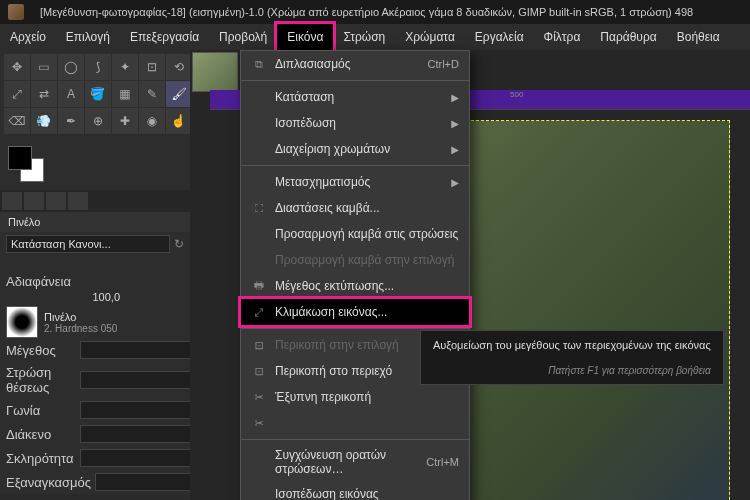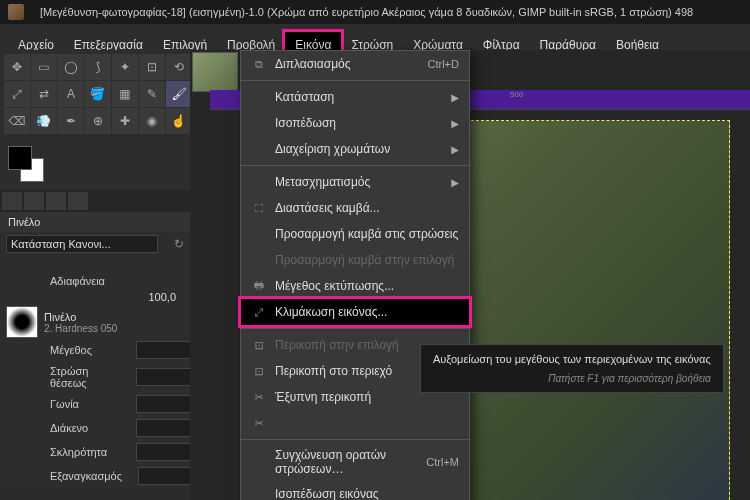--- a/index.html
+++ b/index.html
@@ -1,70 +1,71 @@
 <!DOCTYPE html>
 <html><head>
 <meta charset="utf-8">
 <style>
 * { margin: 0; padding: 0; box-sizing: border-box; font-family: "Segoe UI", sans-serif; }
 body { background: #2a2a2a; color: #ddd; font-size: 12px; width: 750px; height: 500px; overflow: hidden; position: relative; }
 .titlebar { background: #1a1a1a; padding: 4px 8px; font-size: 11px; color: #ccc; display: flex; align-items: center; gap: 16px; }
 .titlebar-icon { width: 16px; height: 16px; background: linear-gradient(135deg, #8b7355, #654321); border-radius: 2px; }
-.menubar { background: #2d2d2d; display: flex; padding: 8px; border-bottom: 1px solid #1a1a1a; }
+.menubar { background: #2d2d2d; display: flex; padding: 0; border-bottom: 1px solid #1a1a1a; }
 .menubar-item { padding: 6px 10px; cursor: pointer; color: #ddd; }
 .menubar-item.highlighted { background: #000; outline: 3px solid #e91e8c; }
 .toolbox { position: absolute; left: 0; top: 50px; width: 190px; background: #2d2d2d; }
 .tool-grid { display: grid; grid-template-columns: repeat(7, 26px); gap: 1px; padding: 4px; }
 .tool-btn { width: 26px; height: 26px; background: #3a3a3a; display: flex; align-items: center; justify-content: center; cursor: pointer; color: #aaa; }
 .tool-btn.active { background: #4a4a68; color: #fff; }
 .color-swatch { margin: 8px; display: flex; }
 .swatch-fg { width: 24px; height: 24px; background: #000; border: 1px solid #666; position: relative; z-index: 2; }
 .swatch-bg { width: 24px; height: 24px; background: #fff; border: 1px solid #666; margin-left: -12px; margin-top: 12px; }
 .panel-header { background: #333; padding: 4px 8px; font-size: 11px; }
-.panel-row { display: flex; align-items: center; padding: 3px 6px; gap: 16px; }
-.panel-label { flex: 0 0 70px; font-size: 11px; color: #ccc; margin-left: 44px; }
+.panel-row { display: flex; align-items: center; padding: 3px 6px; gap: 4px; }
+.panel-label { flex: 0 0 70px; font-size: 13px; color: #ccc; }
 .panel-input { flex: 1; background: #1e1e1e; border: 1px solid #444; color: #ddd; padding: 2px 4px; font-size: 11px; text-align: right; }
 .panel-value { flex: 0 0 40px; text-align: right; font-size: 11px; margin-top: 32px; }
 .canvas-area { position: absolute; left: 190px; top: 50px; right: 0; bottom: 0; background: #262626; }
 .ruler-h { position: absolute; top: 40px; left: 20px; right: 0; height: 20px; background: #4c1d95; border-bottom: 1px solid #444; font-size: 9px; color: #888; }
 .ruler-tick { position: absolute; top: 0; font-size: 8px; }
 .thumbnail { width: 46px; height: 40px; background: linear-gradient(135deg, #8b9a6b, #5a6b4a); border: 1px solid #555; margin: 2px; }
 .canvas { position: absolute; left: 60px; top: 70px; width: 480px; height: 420px; background: linear-gradient(135deg, #6a7a4f 0%, #4a5a3a 40%, #3a4a2e 70%, #2a3548 100%); border: 1px dashed #ffeb3b; }
 .dropdown { position: absolute; left: 240px; top: 50px; width: 230px; background: #383838; border: 1px solid #555; box-shadow: 4px 4px 12px rgba(0,0,0,0.6); z-index: 100; }
 .dropdown-item { display: flex; align-items: center; padding: 5px 10px; gap: 8px; cursor: pointer; }
 .dropdown-item.disabled { color: #666; }
 .dropdown-item.highlighted { background: #000; outline: 3px solid #e91e8c; }
 .dropdown-icon { width: 16px; height: 16px; display: flex; align-items: center; justify-content: center; font-size: 11px; color: #888; }
 .dropdown-label { flex: 1; font-size: 12px; }
 .dropdown-shortcut { font-size: 11px; color: #aaa; }
 .dropdown-arrow { font-size: 10px; color: #aaa; }
 .dropdown-sep { height: 1px; background: #555; margin: 3px 0; }
-.tooltip { position: absolute; left: 420px; top: 344px; background: #1a1a1a; color: #ddd; padding: 8px 12px; font-size: 11px; border: 1px solid #444; z-index: 200; }
-.tooltip-sub { font-size: 10px; color: #888; font-style: italic; margin-top: 8px; text-align: right; }
+.tooltip { position: absolute; left: 420px; top: 330px; background: #1a1a1a; color: #ddd; padding: 8px 12px; font-size: 11px; border: 1px solid #444; z-index: 200; }
+.tooltip-sub { font-size: 10px; color: #888; font-style: italic; margin-top: 14px; text-align: right; }
 .dock-tabs { display: flex; gap: 2px; padding: 2px; background: #262626; }
 .dock-tab { width: 20px; height: 18px; background: #3a3a3a; }
 .brush-row { display: flex; align-items: center; padding: 0px 6px; gap: 6px; }
 .brush-preview { width: 32px; height: 32px; background: radial-gradient(circle, #000 30%, #fff 70%); border: 1px solid #555; }
 </style>
 </head>
 <body>
 
 <div class="titlebar">
   <div class="titlebar-icon"></div>
   <span>[Μεγέθυνση-φωτογραφίας-18] (εισηγμένη)-1.0 (Χρώμα από ευρετήριο Ακέραιος γάμα 8 δυαδικών, GIMP built-in sRGB, 1 στρώση) 498</span>
 </div>
 
 <div class="menubar" id="menubar">
     <div class="menubar-item">Αρχείο</div>
+    <div class="menubar-item">Επιλογή</div>
     <div class="menubar-item">Επεξεργασία</div>
-    <div class="menubar-item">Επιλογή</div>
     <div class="menubar-item">Προβολή</div>
     <div class="menubar-item highlighted">Εικόνα</div>
     <div class="menubar-item">Στρώση</div>
     <div class="menubar-item">Χρώματα</div>
+    <div class="menubar-item">Εργαλεία</div>
     <div class="menubar-item">Φίλτρα</div>
     <div class="menubar-item">Παράθυρα</div>
     <div class="menubar-item">Βοήθεια</div>
   </div>
 
 <div class="toolbox">
   <div class="tool-grid">
     <div class="tool-btn">✥</div>
     <div class="tool-btn">▭</div>
     <div class="tool-btn">◯</div>

